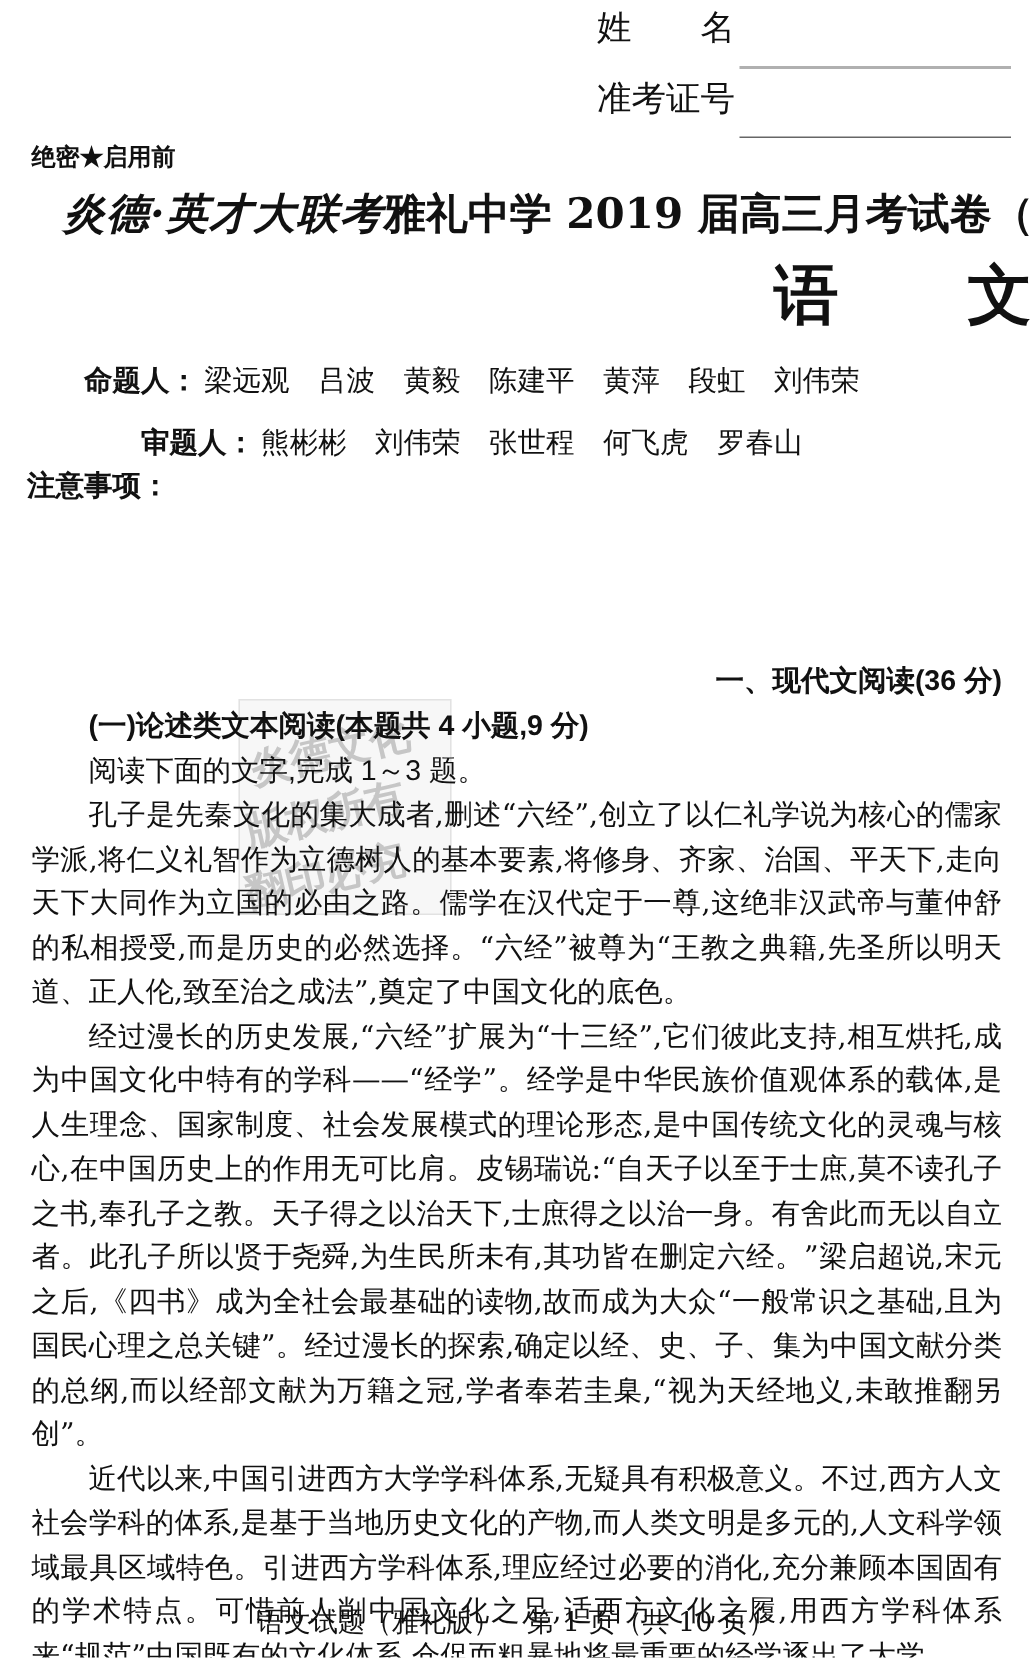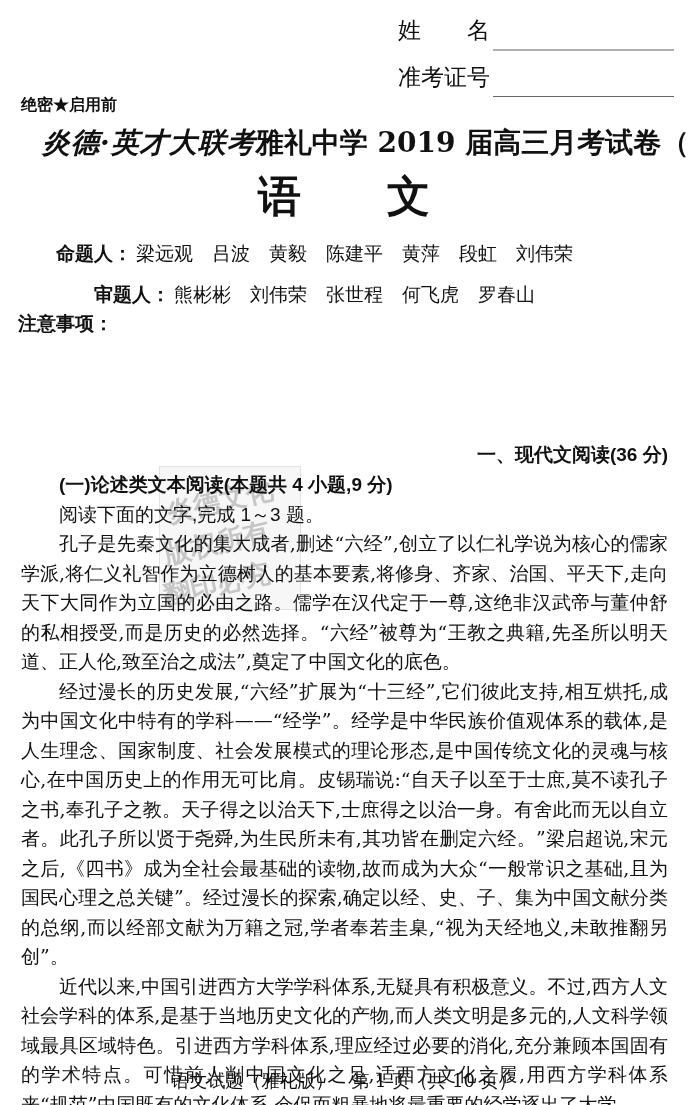--- a/index.html
+++ b/index.html
@@ -5,33 +5,33 @@
   html, body { margin:0; padding:0; }
   body {
     width:688px; height:1105px; background:#ffffff; position:relative;
     font-family:"Liberation Sans", sans-serif; color:#111; overflow:hidden;
   }
   .layer-content { position:absolute; inset:0; z-index:1; }
   .layer-watermark { position:absolute; inset:0; z-index:0; }
 
   
   .fill-header { position:absolute; top:8px; left:398px; right:14px; }
-  .fill-row { display:flex; align-items:center; height:47px; }
+  .fill-row { display:flex; align-items:flex-start; height:47px; }
   .fill-label { font-size:23px; font-family:"DejaVu Serif", serif; white-space:pre; line-height:1; padding-bottom:2px; }
   .fill-line { flex:1; height:36px; margin-left:3px; }
   .line-name { border-bottom:2px solid #b0b0b0; }
   .line-adm  { border-bottom:1px solid #666; }
 
   .secrecy { position:absolute; left:21px; top:95px; font-weight:bold; font-size:16px; }
 
   .exam-title { position:absolute; top:124px; left:0; width:100%; text-align:center;
     font-size:28px; font-family:"DejaVu Serif", serif; font-weight:bold; white-space:nowrap; }
   .exam-title .brand { font-style:italic; letter-spacing:1px;padding-left:42px; }
 
-  .subject { position:absolute; top:168px; left:0; width:100%; text-align:center;
+  .subject { position:absolute; top:168px; left:0; width:100%; text-align:right;
     font-size:43px; font-weight:bold; font-family:"Liberation Sans", sans-serif; }
 
   .people { position:absolute; left:56px; top:241px; font-size:19px; }
   .people-row { height:41px; display:flex; align-items:flex-start;justify-content:center; }
   .people-label { font-weight:bold; font-family:"Liberation Sans", sans-serif; }
   .people-names { font-family:"DejaVu Serif", serif; margin-left:4px; }
 
   .notes-title { position:absolute; left:18px; top:311px; font-weight:bold; font-size:19px; }
 
   .notes-list { position:absolute; left:21px; top:334px; width:647px;

